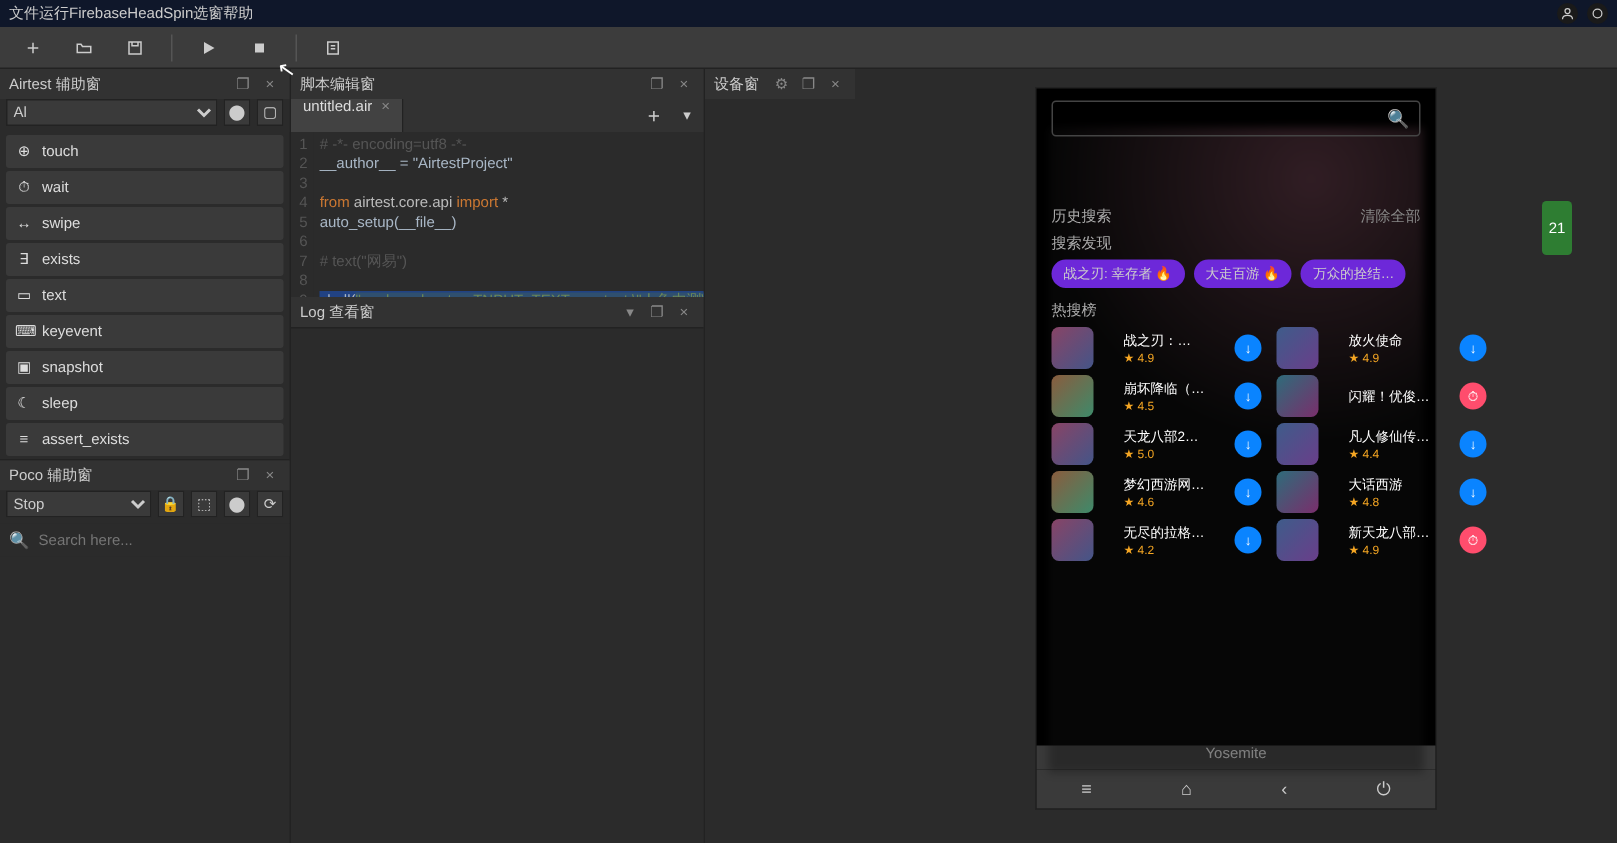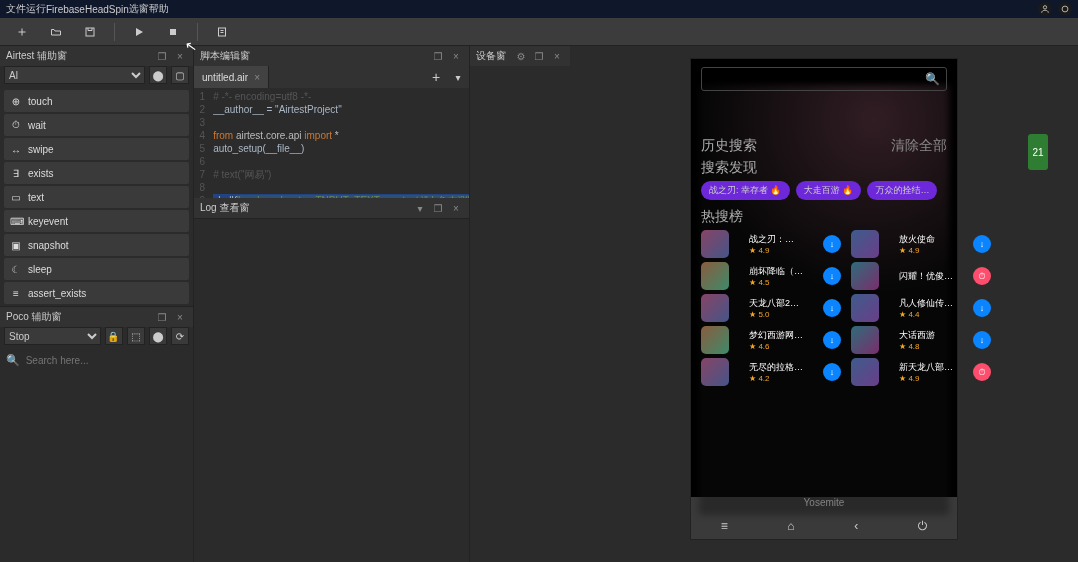--- a/index.html
+++ b/index.html
@@ -27,21 +27,21 @@
 
 
 .poco-panel { flex: 0 0 auto; border-top: 1px solid #222; }
 .poco-search { height: 22px; background: #2b2b2b; display: flex; align-items: center; padding: 0 6px; gap: 6px; }
 .poco-search input { flex: 1; background: transparent; border: none; color: #aaa; font-size: 10px; outline: none; }
 .poco-node { background: #424242; margin: 2px 4px; height: 20px; display: flex; align-items: center; padding: 0 6px; font-size: 10px; color: #ddd; }
 
 
 .center-col { width: 276px; display: flex; flex-direction: column; border-right: 1px solid #222; }
 .tab-bar { height: 22px; background: #323232; display: flex; align-items: center; }
-.tab { height: 22px; background: #424242; display: flex; align-items: center; padding: 0 8px; gap: 6px; font-size: 10px; color: #ddd; border-right: 1px solid #222; }
+.tab { height: 22px; background: #424242; display: flex; align-items: flex-start; padding: 0 8px; gap: 6px; font-size: 10px; color: #ddd; border-right: 1px solid #222; }
 .tab .close { color: #888; cursor: pointer; }
 .tab-bar .tab-spacer { flex: 1; }
 .tab-bar .tab-add { width: 22px; display: flex; align-items: center; justify-content: center; color: #ccc; cursor: pointer; font-size: 14px; }
 .editor { flex: 0 0 110px; background: #2b2b2b; display: flex; font-family: Consolas, monospace; font-size: 10px; overflow: hidden; }
 .gutter { width: 24px; background: #2b2b2b; color: #555; text-align: right; padding: 2px 4px 0 0; line-height: 13px; }
 .code { flex: 1; padding: 2px 4px 0 4px; line-height: 13px; white-space: pre; color: #bbb; }
 .code .kw { color: #cc7832; }
 .code .str { color: #6a8759; }
 .code .fn { color: #a9b7c6; }
 .code .cm { color: #555; }
@@ -52,21 +52,21 @@
 
 .right-col { flex: 1; background: #2b2b2b; display: flex; flex-direction: row; }
 .device-area { flex: 1; display: flex; align-items: flex-start; justify-content: center; padding-top: 12px; position: relative; }
 .device { width: 268px; height: 482px; background: #000; border: 1px solid #222; display: flex; flex-direction: column; position: relative; }
 .device .blurred { position:absolute; top:26px; left:8px; right:8px; height:430px; background: radial-gradient(circle at 70% 8%, #7a4a5a 0%, #111 40%); filter: blur(3px); opacity:0.4; }
 .dev-top { height: 78px; padding: 8px 10px 4px 10px; position:relative; }
 .dev-search { height: 24px; border: 1px solid #444; border-radius: 3px; display: flex; align-items: center; padding: 0 6px; }
 .dev-search span.placeholder { flex: 1; color: #666; font-size: 10px; }
 .dev-search .si { color: #aaa; font-size: 12px; }
 .dev-section { padding: 0 10px; position:relative; }
-.sec-row { display: flex; align-items: flex-end; justify-content: space-between; color: #aaa; font-size: 14px; margin-bottom: 4px; }
+.sec-row { display: flex; align-items: flex-end; justify-content: space-between; color: #aaa; font-size: 10px; margin-bottom: 4px; }
 .sec-row .link { color: #888; }
 .chips { display: flex; gap: 6px; margin-bottom: 8px; }
 .chip { background: #6d28d9; border-radius: 10px; padding: 3px 8px; font-size: 9px; color: #ccc; cursor: pointer; }
 .chip.light { background:#333; }
 .app-grid { display: grid; grid-template-columns: 1fr 1fr; gap: 4px 10px; padding: 0 10px; position:relative; }
 .app-grid.large .app-item .icon { width: 28px; height: 28px; }
 .app-item { display: flex; align-items: center; gap: 20px; }
 .app-item .icon { width: 24px; height: 24px; background: linear-gradient(135deg,#884466,#445588); border-radius: 5px; flex: 0 0 auto; position:relative; }
 .app-item .icon.g2 { background: linear-gradient(135deg,#3e5c8a,#6a3e8a);}
 .app-item .icon.g3 { background: linear-gradient(135deg,#8a5c3e,#3e8a6a);}

